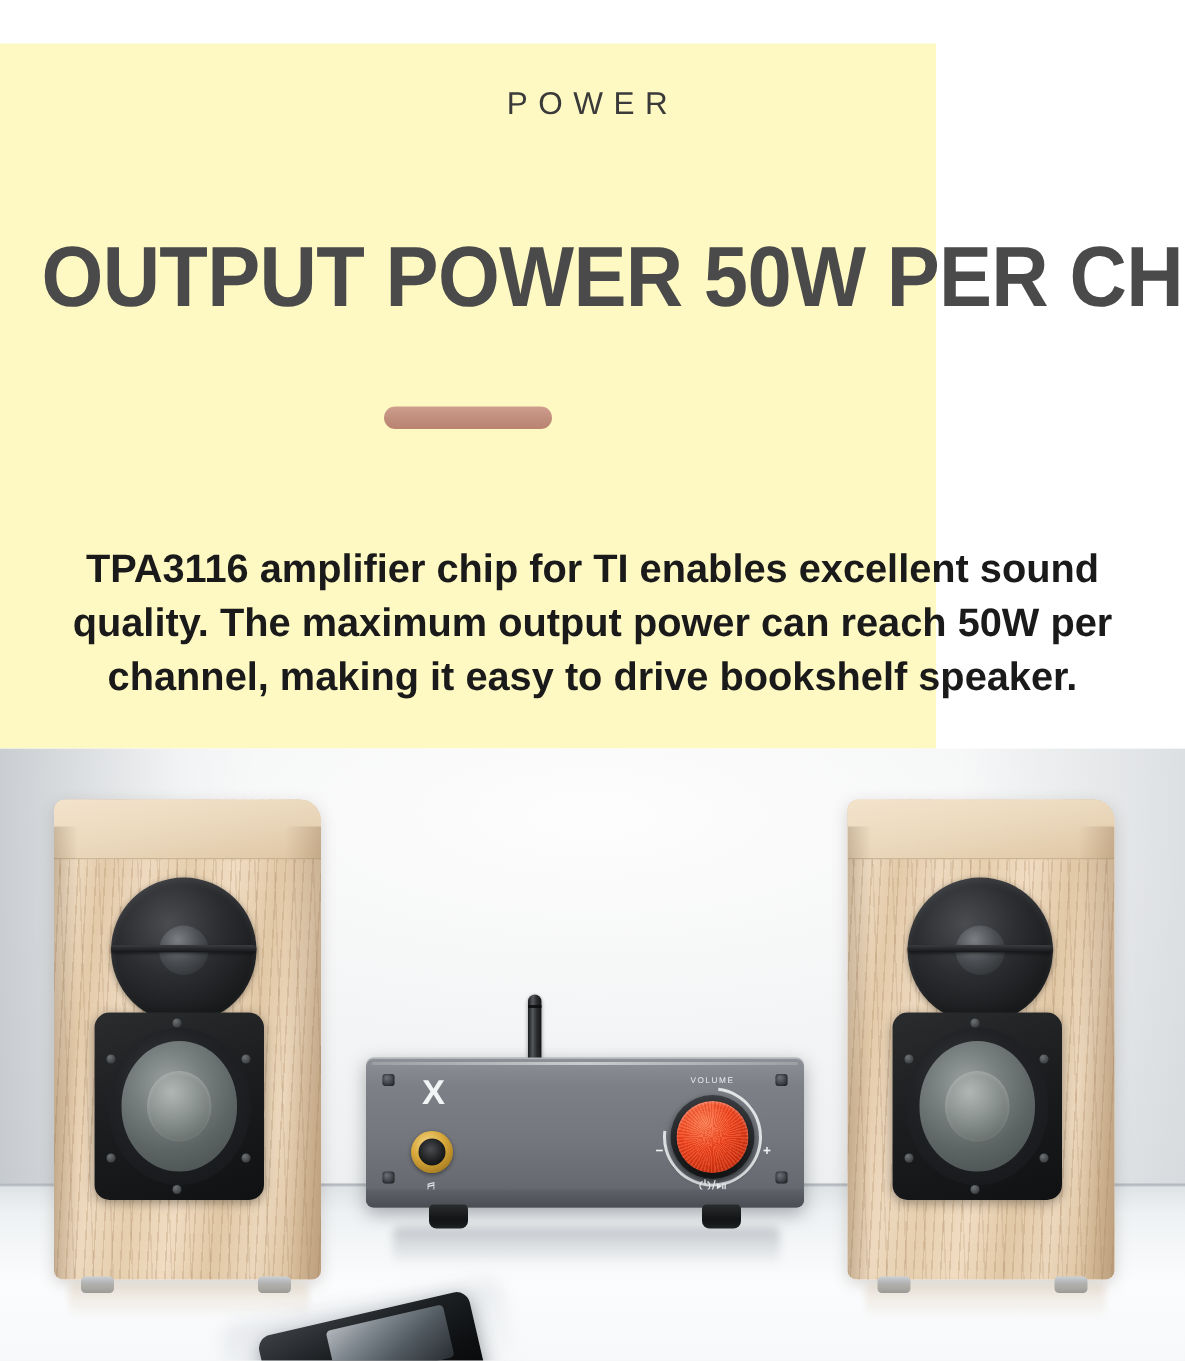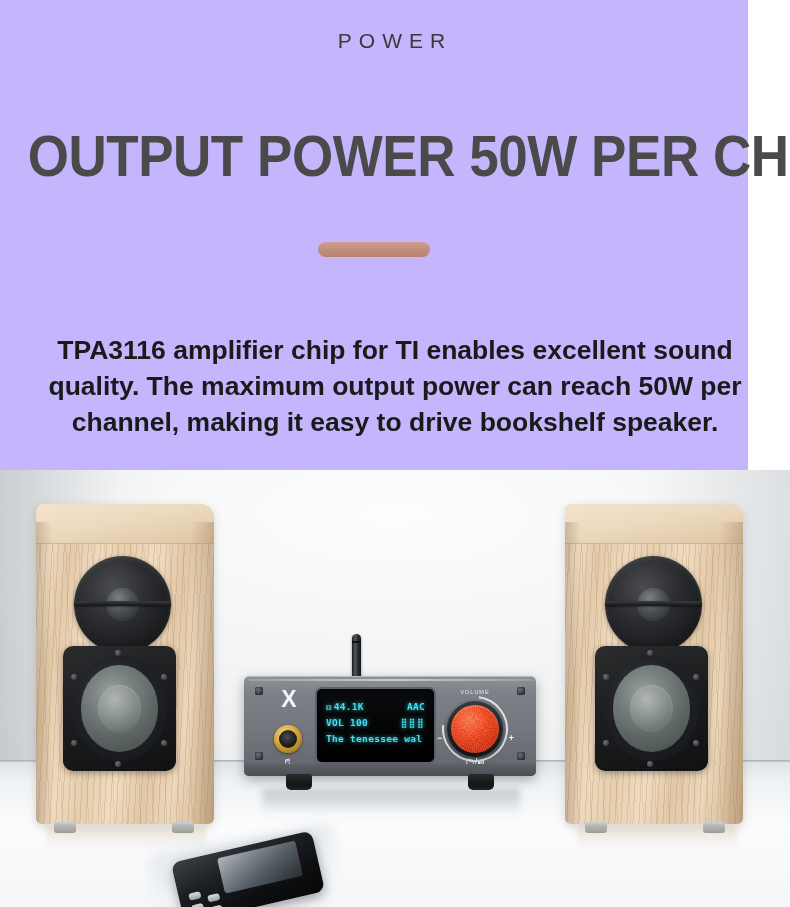--- a/index.html
+++ b/index.html
@@ -5,21 +5,21 @@
   * { margin:0; padding:0; box-sizing:border-box; }
   html,body { width:790px; height:907px; }
   body {
     font-family:"Liberation Sans", sans-serif;
     background:#ffffff;
     overflow:hidden;
   }
   .page { position:relative; width:790px; height:907px; background:#fff; }
 
   
-  .text-block { position:relative; width:748px; height:470px; background:#c4b5fd; }
+  .text-block { position:relative; width:624px; height:470px; background:#fef9c3;margin-top:29px; }
 
   .eyebrow {
     position:absolute; top:29px; left:0; width:790px;
     text-align:center;
     font-size:21px; font-weight:400; letter-spacing:7px;
     color:#3a3a3a;
   }
 
   .headline {
     position:absolute; top:125px; left:0; width:790px;
@@ -385,33 +385,20 @@
         <div class="hex" style="left:11px; top:11px;"></div>
         <div class="hex" style="left:11px; top:76px;"></div>
         <div class="hex" style="right:11px; top:11px;"></div>
         <div class="hex" style="right:11px; top:76px;"></div>
 
         <div class="xlogo">X</div>
 
         <div class="hp-jack"></div>
         <div class="hp-icon">♬</div>
 
-        <div class="lcd">
-          <div class="lcd-row">
-            <span><span class="bt-ic">⚅</span><span>44.1K</span></span>
-            <span>AAC</span>
-          </div>
-          <div class="lcd-row">
-            <span>VOL 100</span>
-            <span class="bars">⣿⣿⣿</span>
-          </div>
-          <div class="lcd-row title">
-            <span>The tenessee wal</span>
-          </div>
-        </div>
 
         <div class="knob-wrap">
           <div class="knob-label">VOLUME</div>
           <div class="knob-arc"></div>
           <div class="knob-ring"></div>
           <div class="knob"></div>
           <span class="minus">−</span>
           <span class="plus">+</span>
         </div>
 

